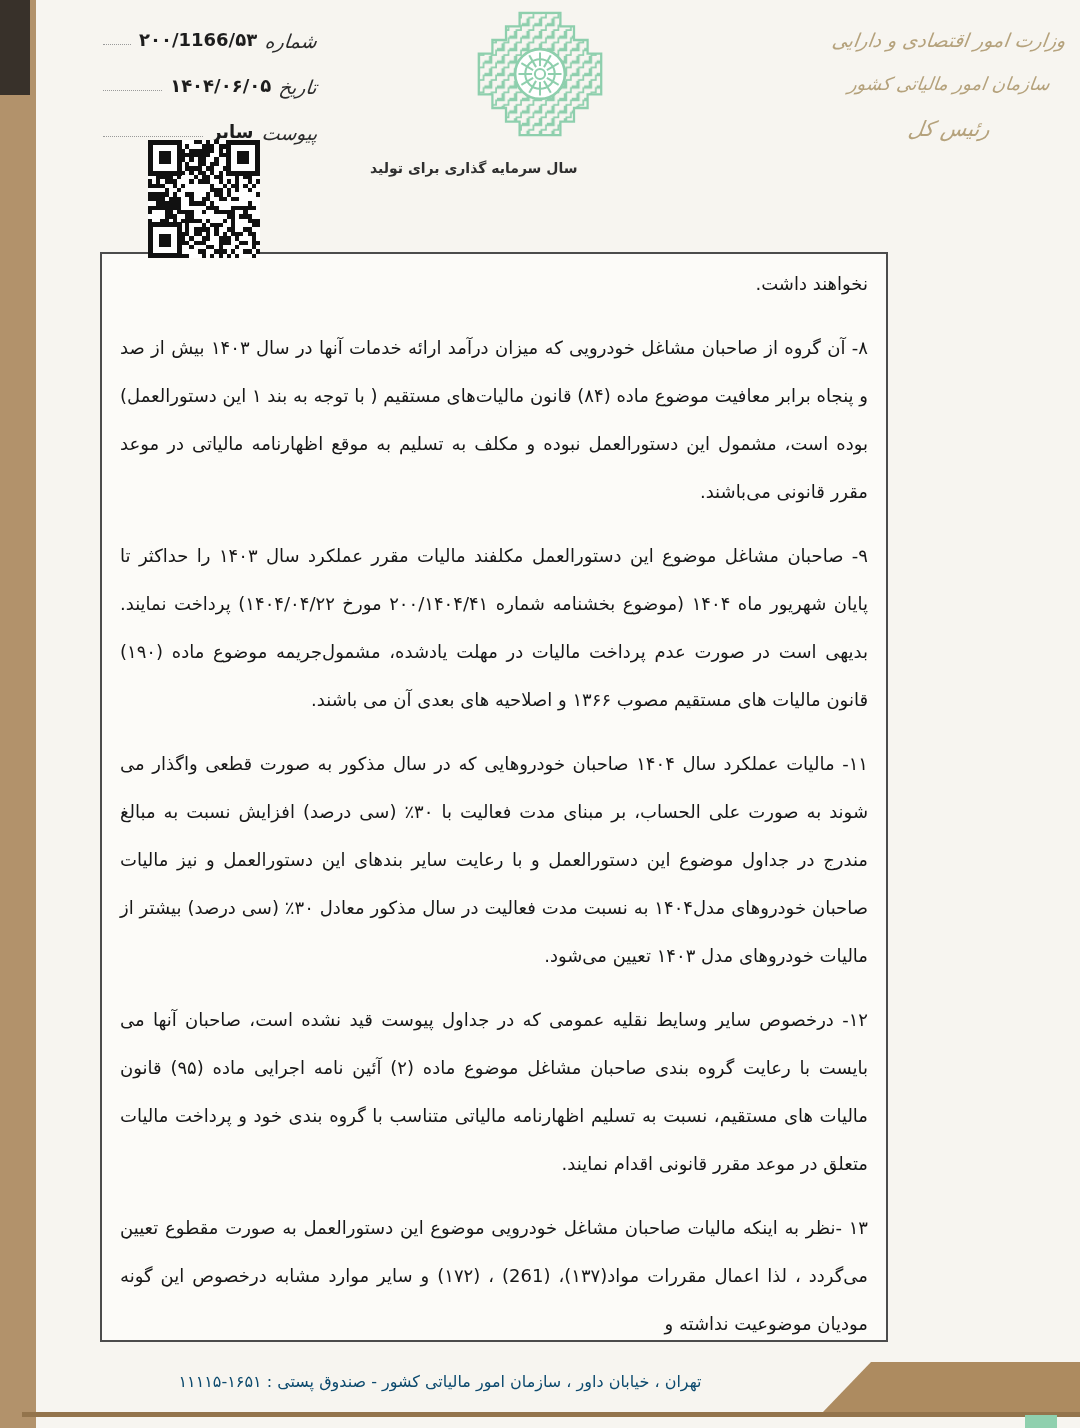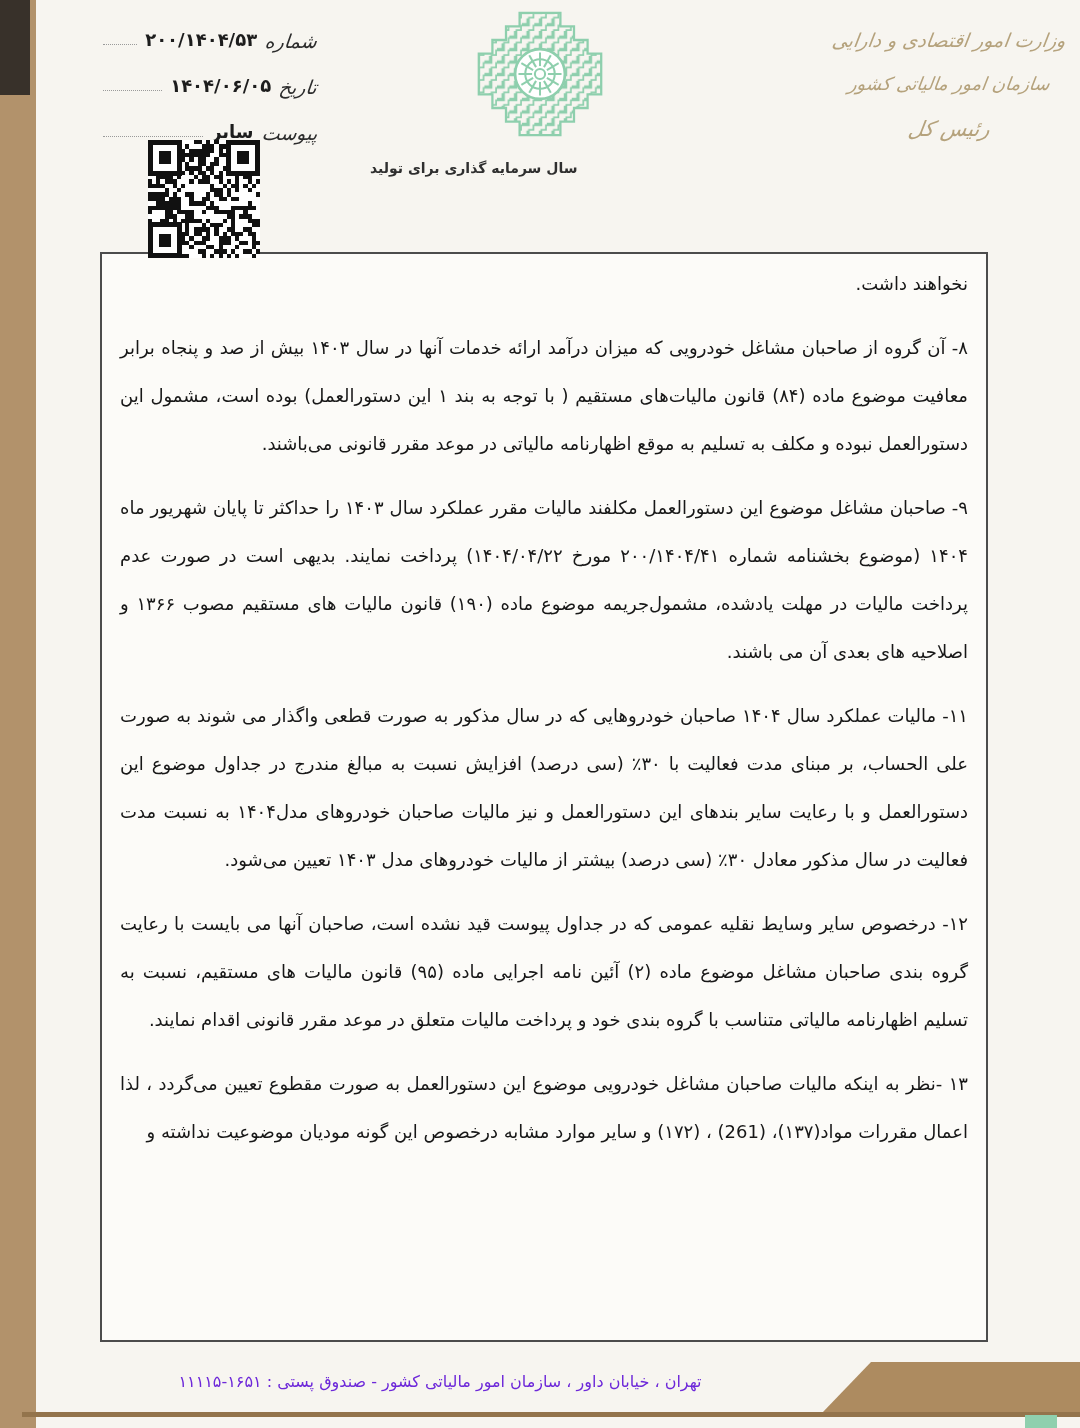--- a/index.html
+++ b/index.html
@@ -51,53 +51,53 @@
   .letterhead{
     position:absolute;left:826px;top:18px;width:246px;
     text-align:center;color:#b5a27c;font-style:italic;
   }
   .letterhead .lh1{font-size:19px;line-height:44px;transform:skewX(-8deg);}
   .letterhead .lh2{font-size:18px;line-height:44px;transform:skewX(-8deg);}
   .letterhead .lh3{font-size:21px;line-height:46px;transform:skewX(-8deg);}
 
   
   .main-box{
-    position:absolute;left:100px;top:252px;width:888px;height:1090px;
+    position:absolute;left:100px;top:252px;width:788px;height:1090px;
     border:2px solid #4c4c4c;background:#fcfbf8;
     box-sizing:border-box;
     padding:6px 18px 0 18px;
     overflow:hidden;
   }
   .main-box p{
     margin:0 0 16px 0;
     font-size:18px;line-height:48px;
     color:#171717;
     text-align:justify;
     text-justify:inter-word;
   }
   .main-box p.continuation{text-align:right;}
 
   
   .footer-address{
     position:absolute;left:105px;top:1372px;width:670px;
-    text-align:center;color:#6d28d9;font-size:16px;direction:rtl;
+    text-align:center;color:#0c4a6e;font-size:16px;direction:rtl;
   }
 </style>
 </head>
 <body>
 
 <div class="page">
 
   <div class="left-strip"></div>
   <div class="strip-dark-top"></div>
 
   <div class="meta">
     <div class="meta-row">
       <span class="meta-label">شماره</span>
-      <span class="meta-value">۲۰۰/۱۴۰۴/۵۳</span>
+      <span class="meta-value">۲۰۰/1166/۵۳</span>
       <span class="meta-leader"></span>
     </div>
     <div class="meta-row">
       <span class="meta-label">تاریخ</span>
       <span class="meta-value">۱۴۰۴/۰۶/۰۵</span>
       <span class="meta-leader"></span>
     </div>
     <div class="meta-row">
       <span class="meta-label">پیوست</span>
       <span class="meta-value">سایر</span>

